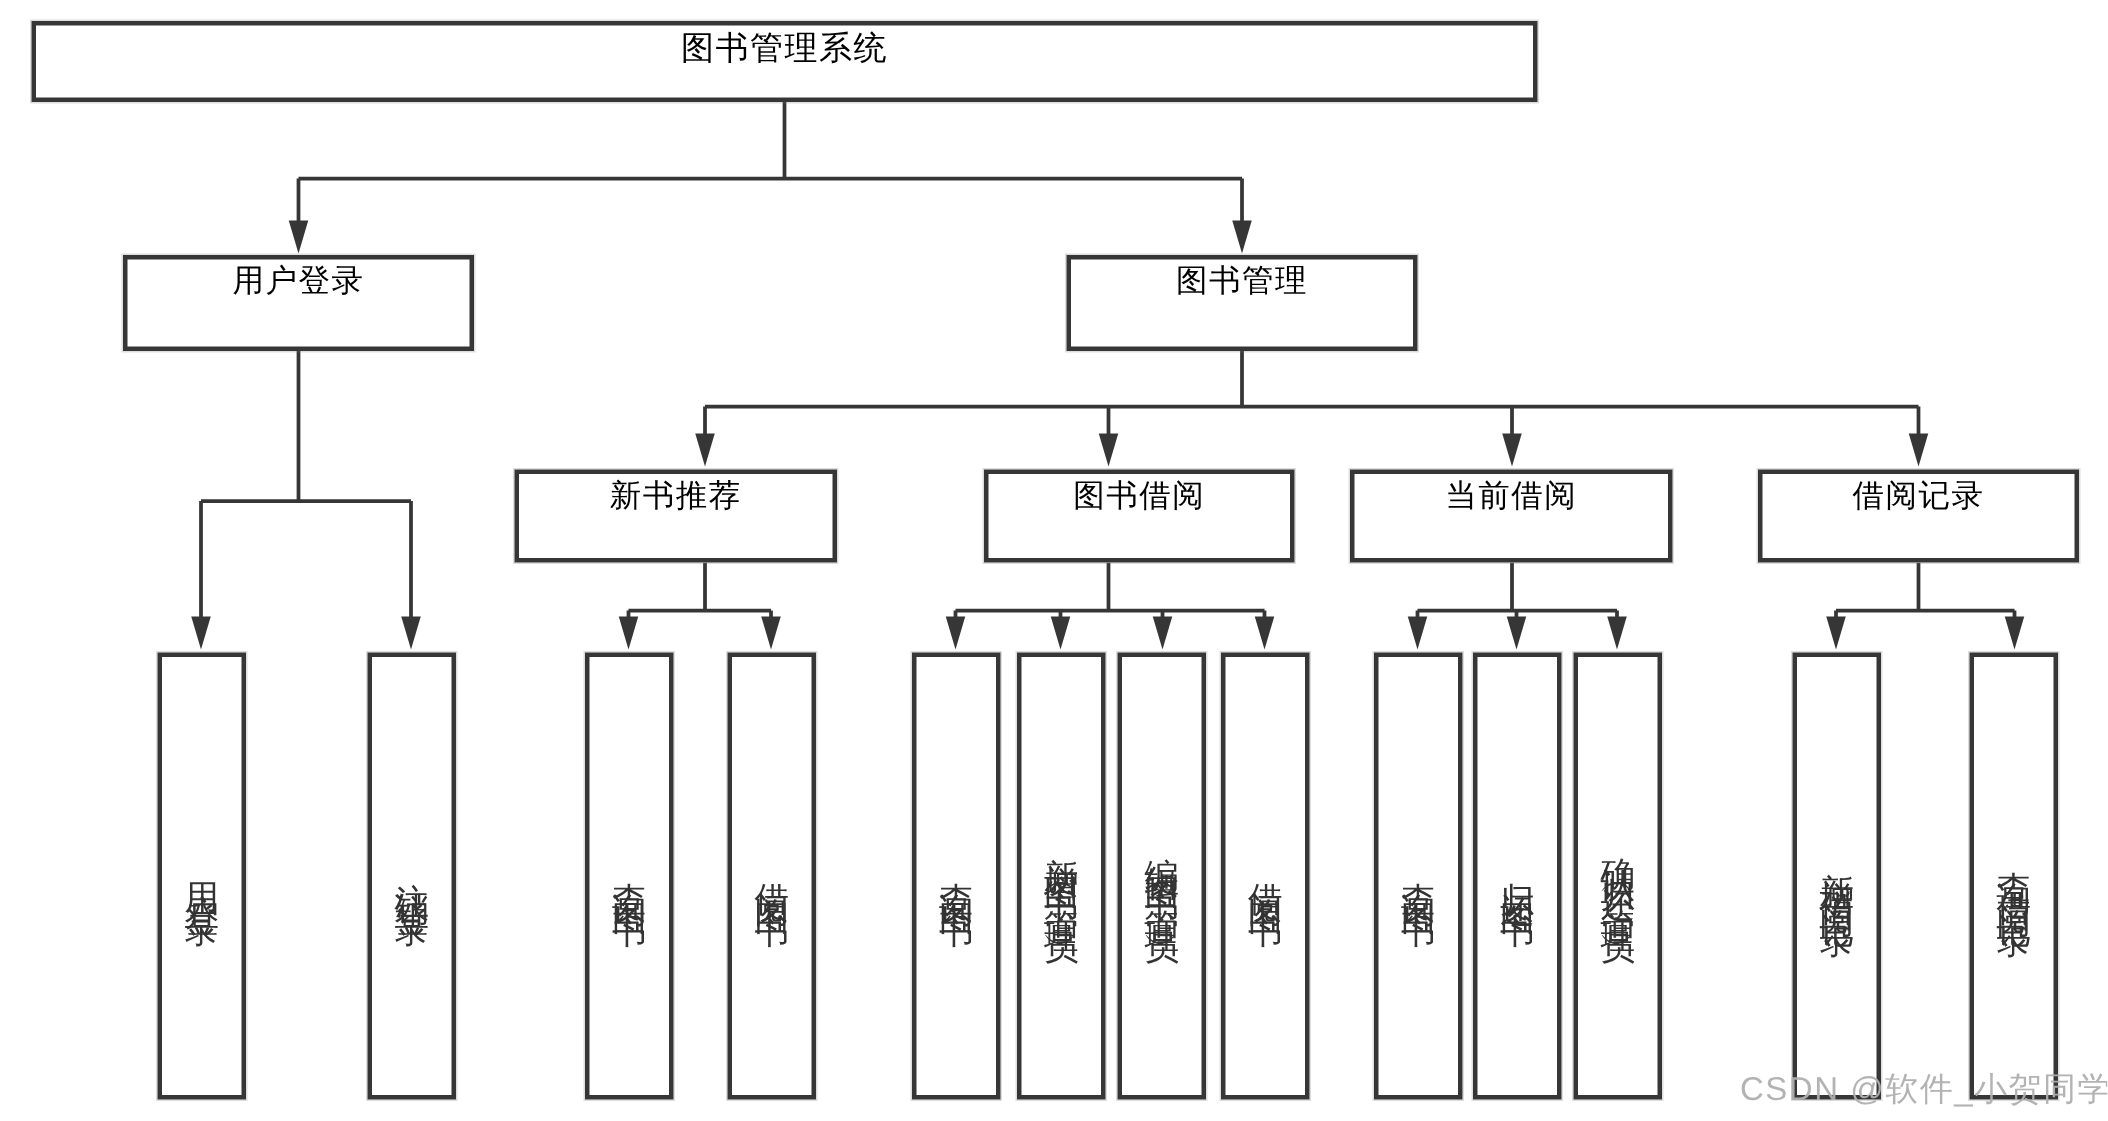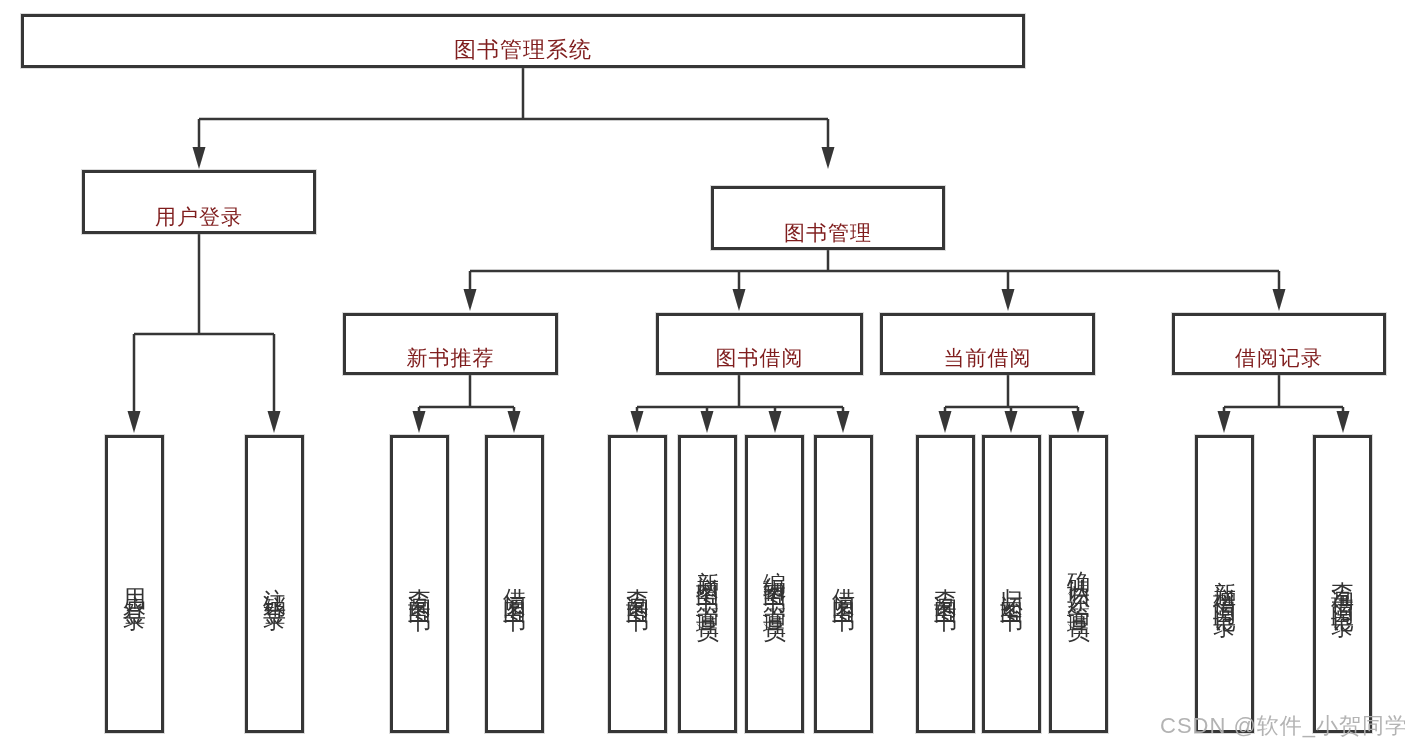--- a/index.html
+++ b/index.html
@@ -10,24 +10,24 @@
     font-family:"Liberation Sans", sans-serif;
     color:#333333;
     overflow:hidden;
   }
   #connectors{position:absolute;left:0;top:0;z-index:1;}
   .box{
     position:absolute;
     box-sizing:border-box;
     background:#ffffff;
     border:3px solid #363636;
-    display:flex;align-items:flex-end;justify-content:center;
+    display:flex;align-items:flex-start;justify-content:center;
     font-size:21px;
     letter-spacing:1px;
-    color:#7f1d1d;
+    color:#000000;
     z-index:2;
     box-shadow:0 0 0 1px rgba(120,120,120,0.25);
   }
   .box.root{font-size:22px;}
   .vbox{
     position:absolute;
     box-sizing:border-box;
     top:435px;height:298px;width:59px;
     background:#ffffff;
     border:3px solid #363636;
@@ -98,31 +98,31 @@
     </g>
   </svg>
 
   <div class="box root" style="left:21px;top:14px;width:1004px;height:54px;">
     <span>图书管理系统</span>
   </div>
 
   <div class="box" style="left:82px;top:170px;width:234px;height:64px;">
     <span>用户登录</span>
   </div>
-  <div class="box" style="left:711px;top:170px;width:234px;height:64px;margin-top:16px;">
+  <div class="box" style="left:711px;top:170px;width:234px;height:64px;">
     <span>图书管理</span>
   </div>
 
   <div class="box" style="left:343px;top:313px;width:215px;height:62px;">
     <span>新书推荐</span>
   </div>
   <div class="box" style="left:656px;top:313px;width:207px;height:62px;">
     <span>图书借阅</span>
   </div>
-  <div class="box" style="left:880px;top:313px;width:215px;height:62px;">
+  <div class="box" style="left:900px;top:313px;width:215px;height:62px;">
     <span>当前借阅</span>
   </div>
   <div class="box" style="left:1172px;top:313px;width:214px;height:62px;font-family:Liberation Serif, serif;">
     <span>借阅记录</span>
   </div>
 
   <div class="vbox" style="left:105px;">
     <span>用户登录</span>
   </div>
   <div class="vbox" style="left:245px;">

